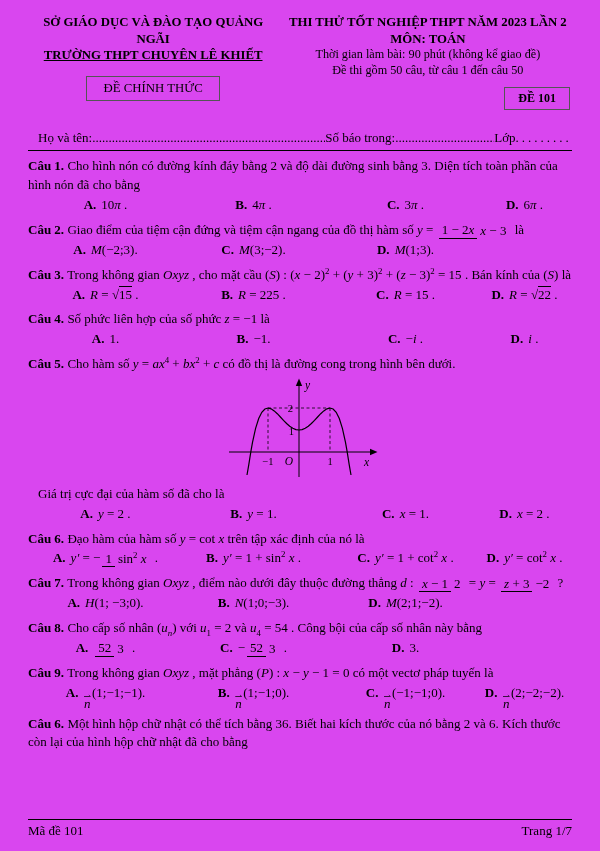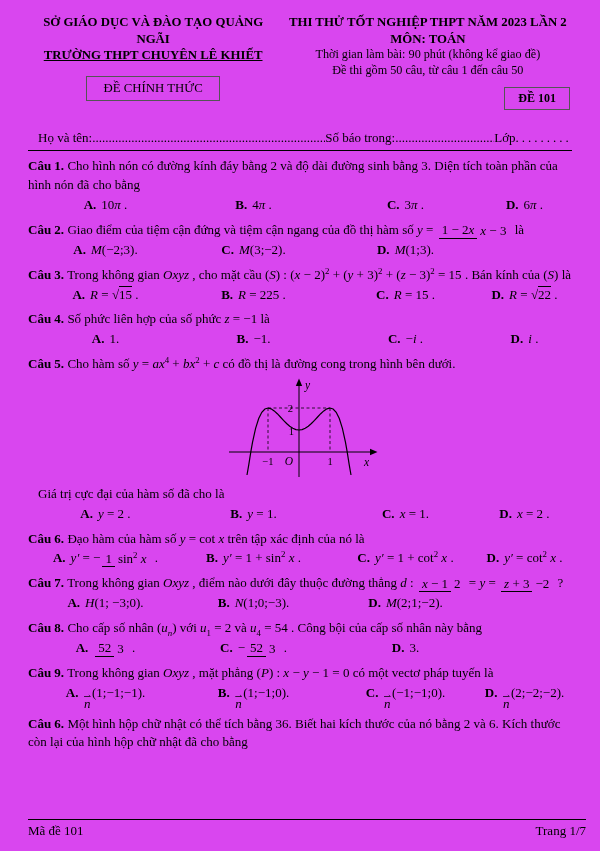--- a/index.html
+++ b/index.html
@@ -49,21 +49,21 @@
   .vec{display:inline-flex;flex-direction:column;align-items:center;line-height:.75;vertical-align:-2px;margin-right:1px;}
   .vec-a{font-size:9px;line-height:.6;}
   .vec-c{font-style:italic;}
 
   
   .graph-wrap{text-align:center;margin:3px 0 1px 0;}
   .g-num{font-size:10.5px;}
   .g-var{font-size:11.5px;font-style:italic;}
 
   
-  .footer{position:absolute;left:28px;right:14px;top:819px;border-top:1px solid #000;
+  .footer{position:absolute;left:28px;right:28px;top:819px;border-top:1px solid #000;
           display:flex;justify-content:space-between;padding-top:3px;}
 </style>
 </head>
 <body>
 
 <div class="page">
 
   <div class="header">
     <div class="hdr-left">
       <div class="h-bold">SỞ GIÁO DỤC VÀ ĐÀO TẠO QUẢNG NGÃI</div>

